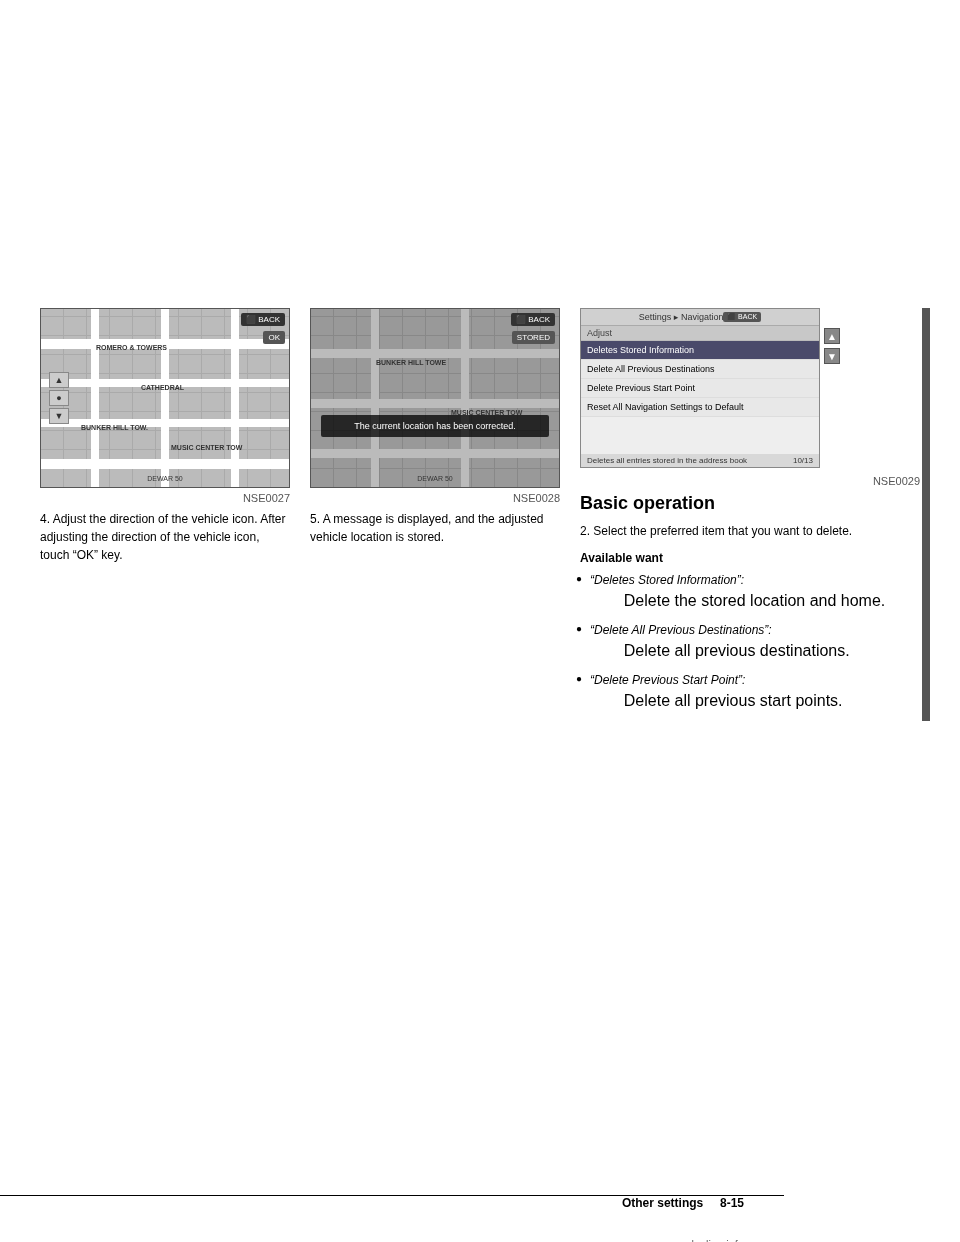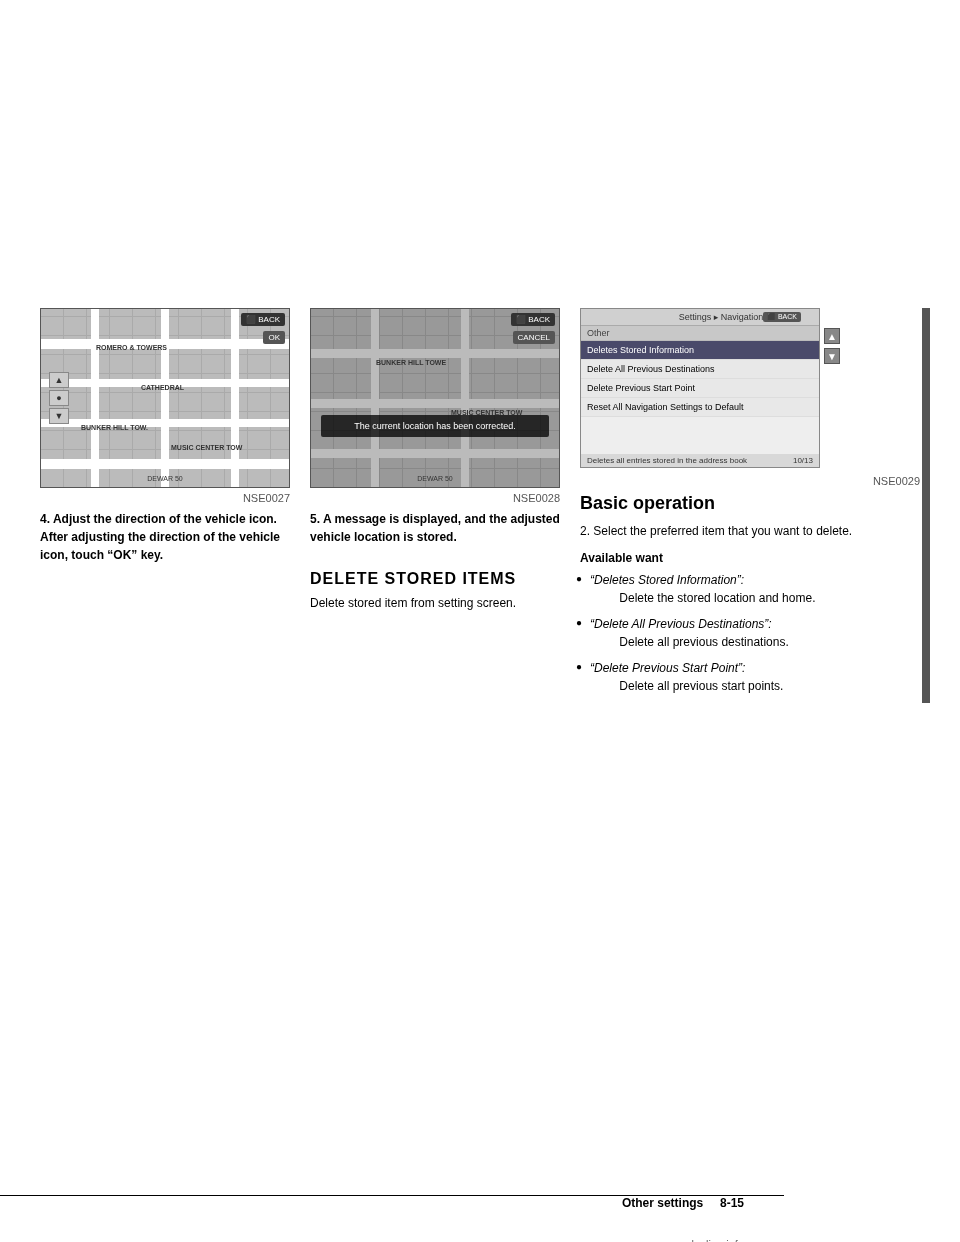--- a/index.html
+++ b/index.html
@@ -142,21 +142,20 @@
       font-size: 11px;
       color: #555;
       margin-bottom: 6px;
     }
 
     
     .step-text {
       font-size: 12px;
       line-height: 1.5;
       color: #000;
-      font-weight: bold;
     }
 
     
     .section-heading {
       font-size: 16px;
       font-weight: bold;
       letter-spacing: 1px;
       margin-bottom: 6px;
       color: #000;
     }
@@ -204,42 +203,42 @@
       left: -4px;
       font-size: 10px;
     }
 
     .bullet-item-label {
       font-style: italic;
       font-size: 12px;
     }
 
     .bullet-item-desc {
-      font-size: 12px;
+      font-size: 16px;
       padding-left: 16px;
       line-height: 1.5;
     }
 
     
     .nav-screenshot {
       width: 240px;
       height: 160px;
       background: #eee;
       border: 1px solid #888;
       position: relative;
       font-size: 10px;
       overflow: hidden;
     }
 
     .nav-header {
       background: #d0d0d0;
-      padding: 3px 18px;
+      padding: 3px 8px;
       font-size: 9px;
       display: flex;
-      justify-content: flex-end;
+      justify-content: center;
       align-items: center;
       border-bottom: 1px solid #aaa;
     }
 
     .nav-header-title {
       font-size: 9px;
       color: #333;
     }
 
     .nav-header-back {
@@ -460,53 +459,49 @@
               <div class="road-h" style="top:90px;height:9px;background:#bbb;"></div>
               <div class="road-h" style="top:140px;height:9px;background:#bbb;"></div>
               <div class="road-v" style="left:60px;background:#bbb;"></div>
               <div class="road-v" style="left:150px;background:#bbb;"></div>
               <span class="map-label" style="top:50px;left:65px;">BUNKER HILL TOWE</span>
               <span class="map-label" style="top:100px;left:140px;">MUSIC CENTER TOW</span>
 
               <div class="msg-overlay">The current location has been corrected.</div>
 
               <div class="back-btn-overlay">⬛ BACK</div>
-              <div style="position:absolute;top:22px;right:4px;background:#555;color:#fff;font-size:8px;padding:2px 5px;border-radius:2px;">CANCEL</div>
+              <div style="position:absolute;top:22px;right:4px;background:#555;color:#fff;font-size:8px;padding:2px 5px;border-radius:2px;">STORED</div>
               <div class="dewar-label">DEWAR 50</div>
             </div>
           </div>
         </div>
         <div class="img-caption">NSE0028</div>
         <p class="step-text">
           <span>5.</span>
           <span>A message is displayed, and the adjusted vehicle location is stored.</span>
         </p>
 
-        <div style="margin-top:24px;">
-          <h2 class="section-heading">DELETE STORED ITEMS</h2>
-          <p class="section-subtext">Delete stored item from setting screen.</p>
-        </div>
       </div>
 
       <div class="col-right">
 
         <div class="right-img-area">
           <div class="nav-menu-wrapper">
             <div class="nav-screenshot">
 
               <div class="nav-header">
                 <span class="nav-header-title">
                   <span>Settings</span>
                   ▸
                   <span>Navigation</span>
                 </span>
                 <span class="nav-header-back">⬛ BACK</span>
               </div>
 
-              <div class="nav-section-label">Other</div>
+              <div class="nav-section-label">Adjust</div>
 
               <div class="nav-menu-item selected">
                 <span>Deletes Stored Information</span>
               </div>
               <div class="nav-menu-item normal">
                 <span>Delete All Previous Destinations</span>
               </div>
               <div class="nav-menu-item normal">
                 <span>Delete Previous Start Point</span>
               </div>

